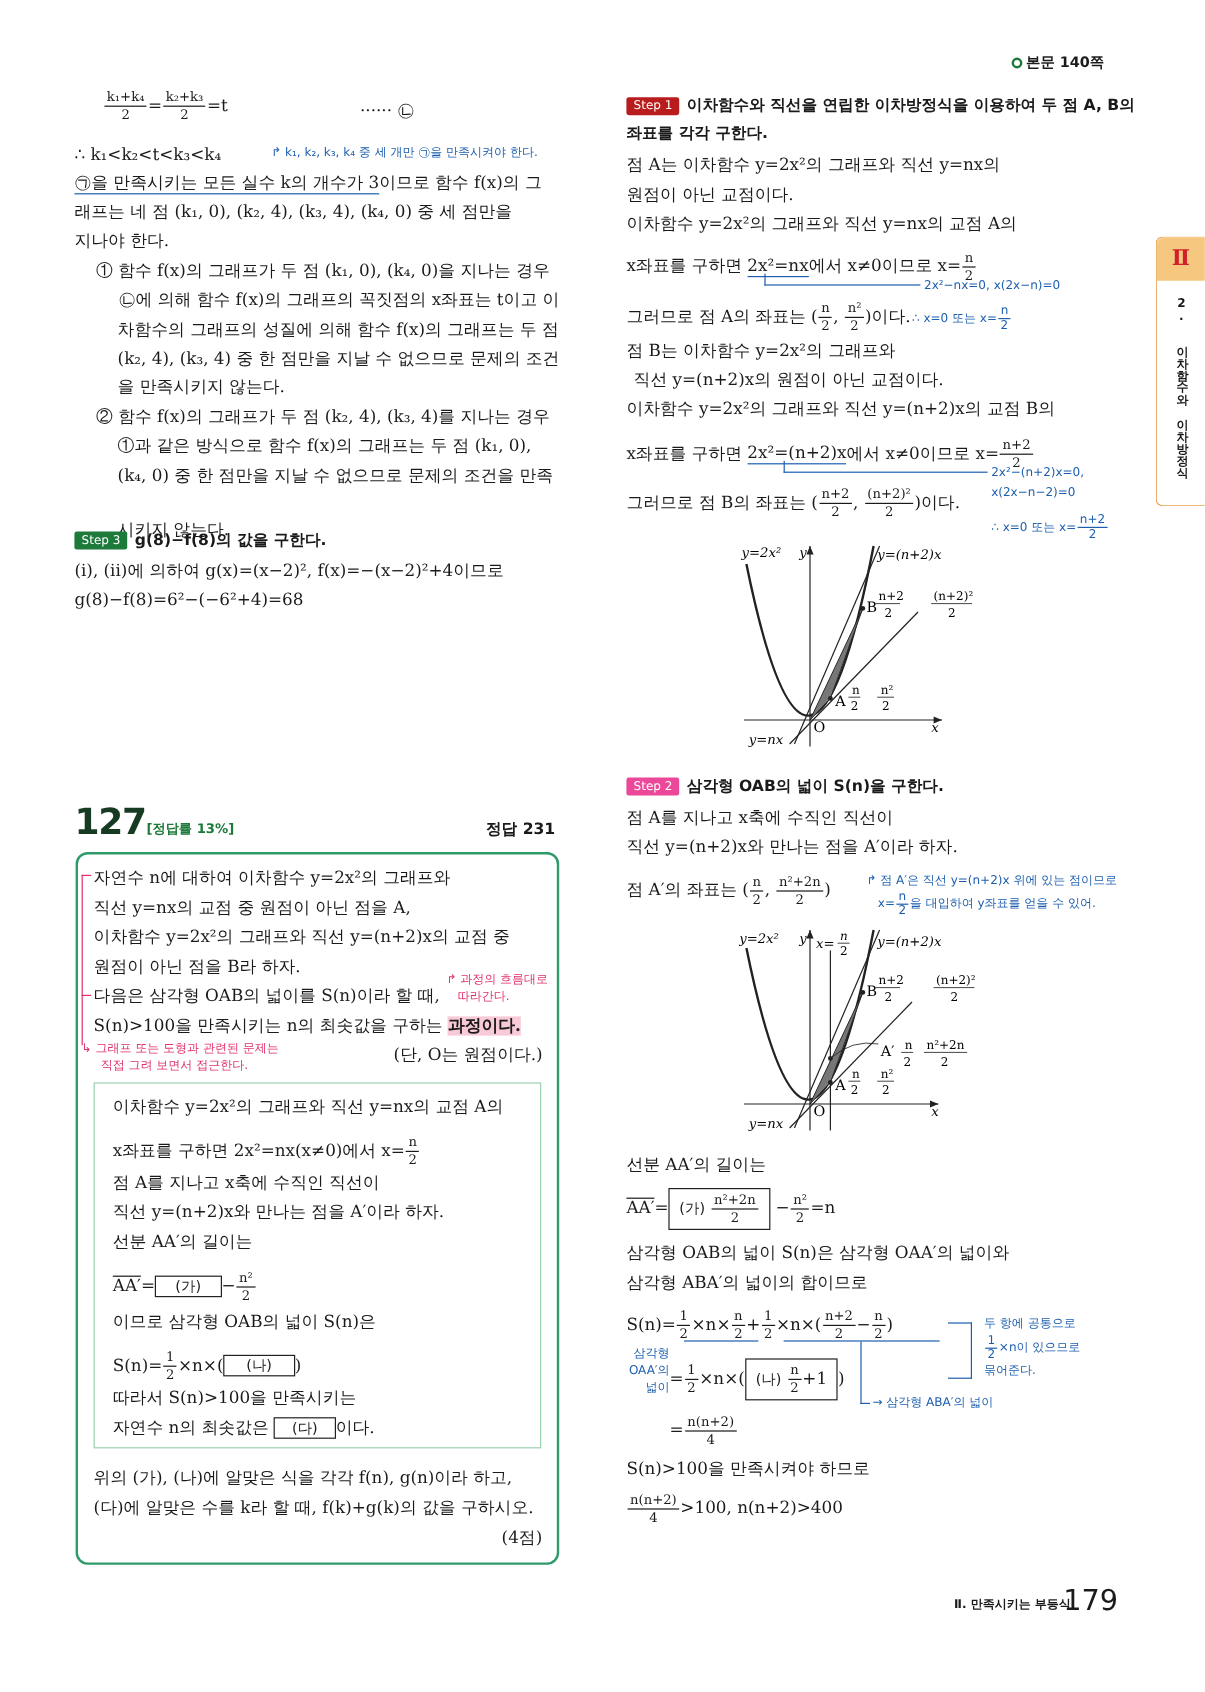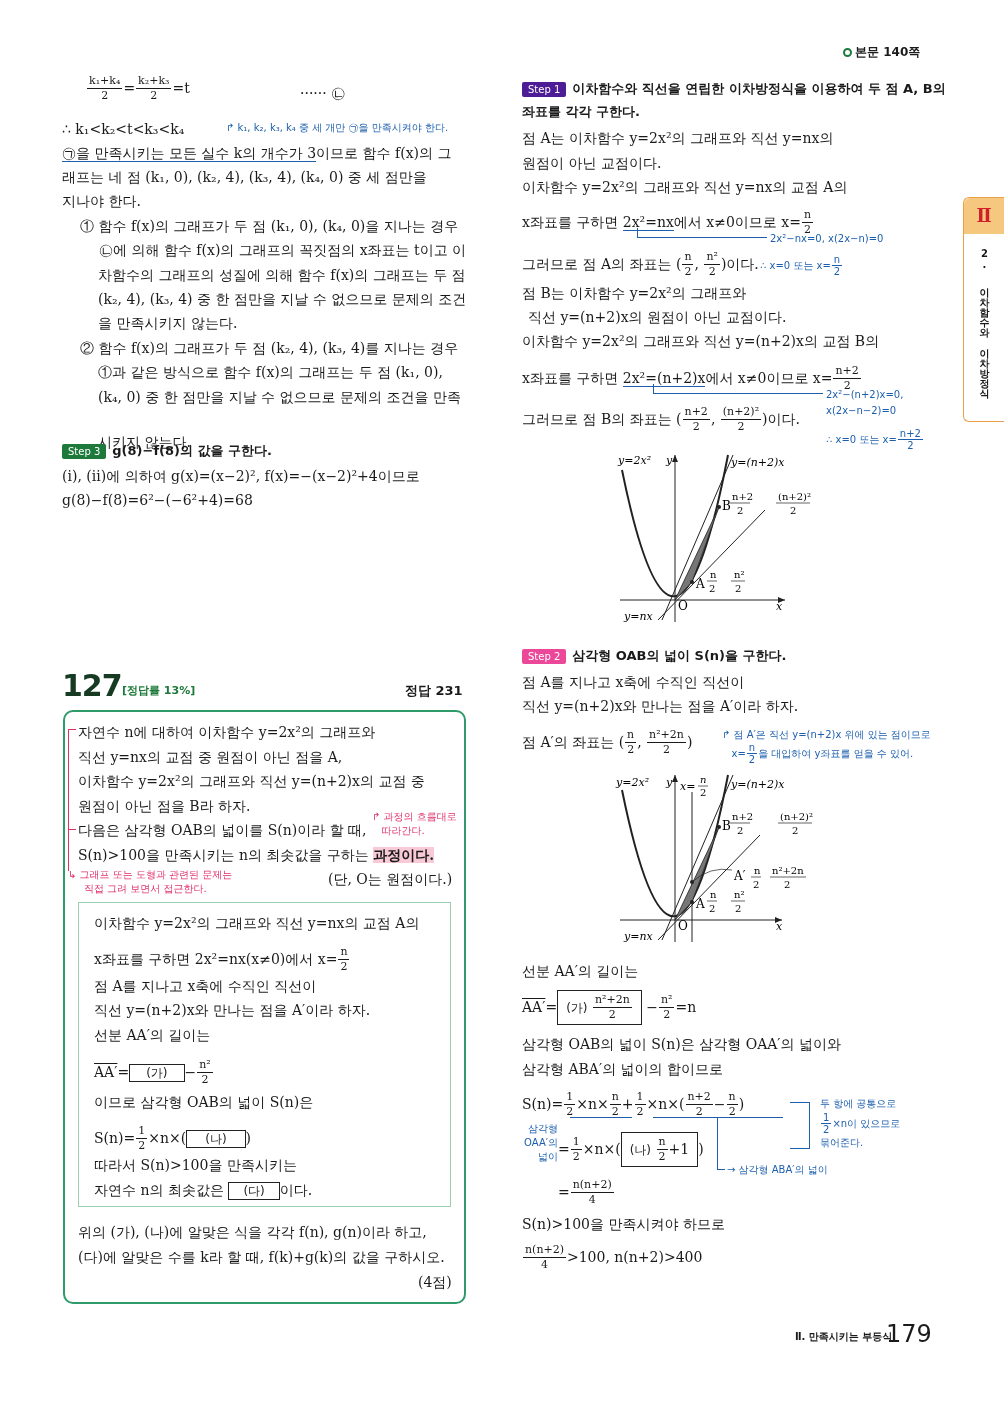--- a/index.html
+++ b/index.html
@@ -110,21 +110,21 @@
     </span><span>×n×(</span><span class="ans-box" style="padding:0 18px">(나)</span><span>)</span>
 </div>
 <div class="line" style="left:94px;top:1155px;">따라서 S(n)&gt;100을 만족시키는</div>
 <div class="line" style="left:94px;top:1180px;"><span>자연수 n의 최솟값은</span> <span class="ans-box" style="padding:0 14px">(다)</span><span>이다.</span></div>
 
 <div class="line" style="left:78px;top:1222px;">위의 (가), (나)에 알맞은 식을 각각 f(n), g(n)이라 하고,</div>
 <div class="line" style="left:78px;top:1247px;">(다)에 알맞은 수를 k라 할 때, f(k)+g(k)의 값을 구하시오.</div>
 <div class="line" style="left:418px;top:1272px;">(4점)</div>
 
 <div class="line" style="left:522px;top:78px;">
-  <span class="badge" style="background:#4c1d95">Step 1</span><span class="heading">이차함수와 직선을 연립한 이차방정식을 이용하여 두 점 A, B의</span>
+  <span class="badge" style="background:#b91c1c">Step 1</span><span class="heading">이차함수와 직선을 연립한 이차방정식을 이용하여 두 점 A, B의</span>
 </div>
 <div class="line heading" style="left:522px;top:102px;">좌표를 각각 구한다.</div>
 <div class="line" style="left:522px;top:128px;">점 A는 이차함수 y=2x²의 그래프와 직선 y=nx의</div>
 <div class="line" style="left:522px;top:153px;">원점이 아닌 교점이다.</div>
 <div class="line" style="left:522px;top:177px;">이차함수 y=2x²의 그래프와 직선 y=nx의 교점 A의</div>
 <div class="line" style="left:522px;top:208px;"><span>x좌표를 구하면 </span><span class="uline">2x²=nx</span><span>에서 x≠0이므로 x=</span><span class="frac">
       <span class="num">n</span>
       <span>2</span>
     </span></div>
 <div class="abs" style="left:637px;top:228px;width:130px;height:10px;border-left:1.5px solid #1d5fae;border-bottom:1.5px solid #1d5fae"></div>

